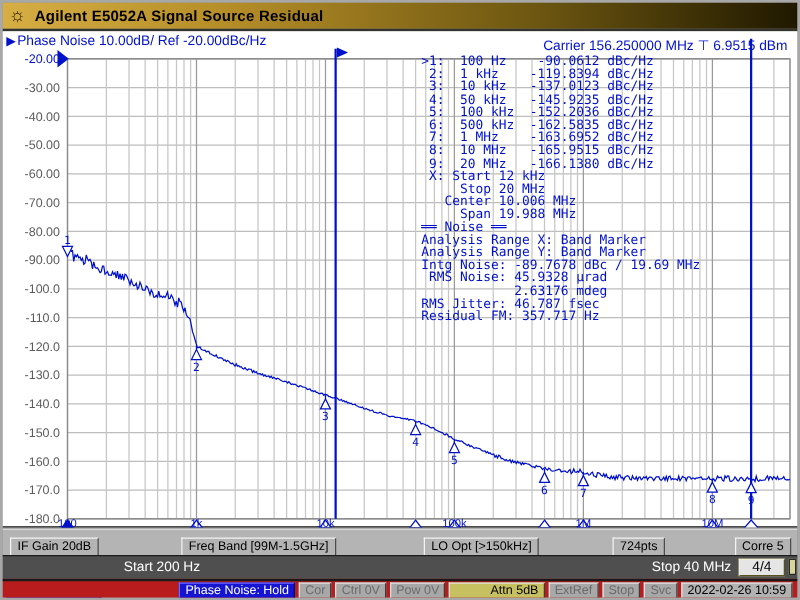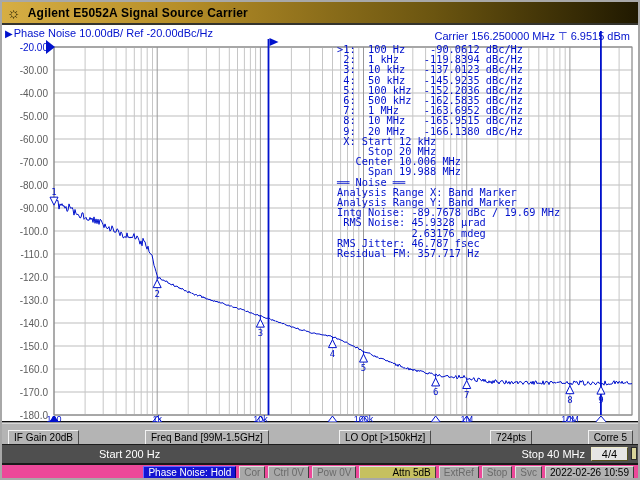--- a/index.html
+++ b/index.html
@@ -29,38 +29,38 @@
     padding:1px 5px;border:1px solid;border-color:#f2f2f2 #4c4c4c #4c4c4c #f2f2f2;white-space:nowrap;}
   .bar2{position:absolute;left:0;top:442px;width:636px;height:19px;background:#4f4f4f;
     border-top:1px solid #1c1c1c;color:#fff;font-size:11px;}
   .mode-badge{position:absolute;left:3px;top:2px;background:#1414d2;color:#fff;
     padding:4px 6px 1px 6px;border:1px solid;border-color:#6a6aff #000070 #000070 #6a6aff;margin-top:25px;}
   .start-lbl{position:absolute;left:97px;top:3px;}
   .stop-lbl{position:absolute;right:53px;top:3px;}
   .page-box{position:absolute;left:589px;top:2px;width:37px;text-align:center;color:#000;
     background:#e5e5e5;border:1px solid;border-color:#efeccb #55521e #55521e #efeccb;}
   .sliver{position:absolute;right:1px;top:2px;width:6px;height:13px;background:#d8d49a;border:1px solid #2a2a2a;}
-  .bar3{position:absolute;left:0;top:461px;width:636px;height:18px;background:#ec4899;
+  .bar3{position:absolute;left:0;top:461px;width:636px;height:18px;background:#b91c1c;
     border-top:2px solid #191919;display:flex;justify-content:flex-end;align-items:center;
     gap:3px;padding-right:4px;}
   .sb{font-size:10px;padding:0 4px 1px 4px;background:#a8a8a8;border:1px solid;
     border-color:#e2e2e2 #3c3c3c #3c3c3c #e2e2e2;white-space:nowrap;}
   .sb.hold{background:#1414d2;color:#fff;border-color:#6a6aff #000070 #000070 #6a6aff;}
   .sb.dis{color:#6a6a6a;}
   .sb.attn{background:#c6c060;color:#000;padding-left:32px;}
   .sb.date{color:#000;background:#b2b2b2;text-align:right;}
 </style>
 </head>
 <body>
 
 <div class="screen">
 
   <div class="titlebar">
     <span class="sun">☼</span>
-    <span class="title">Agilent E5052A Signal Source Carrier</span>
+    <span class="title">Agilent E5052A Signal Source Residual</span>
   </div>
   <div class="sep"></div>
 
   <div class="panel">
     <div class="carrier"><span>Carrier 156.250000 MHz</span>
       <span class="lvl">⊤</span>
       <span>6.9515 dBm</span>
     </div>
     <svg id="chart" viewBox="0 0 636 397" xmlns="http://www.w3.org/2000/svg">
         <defs>

